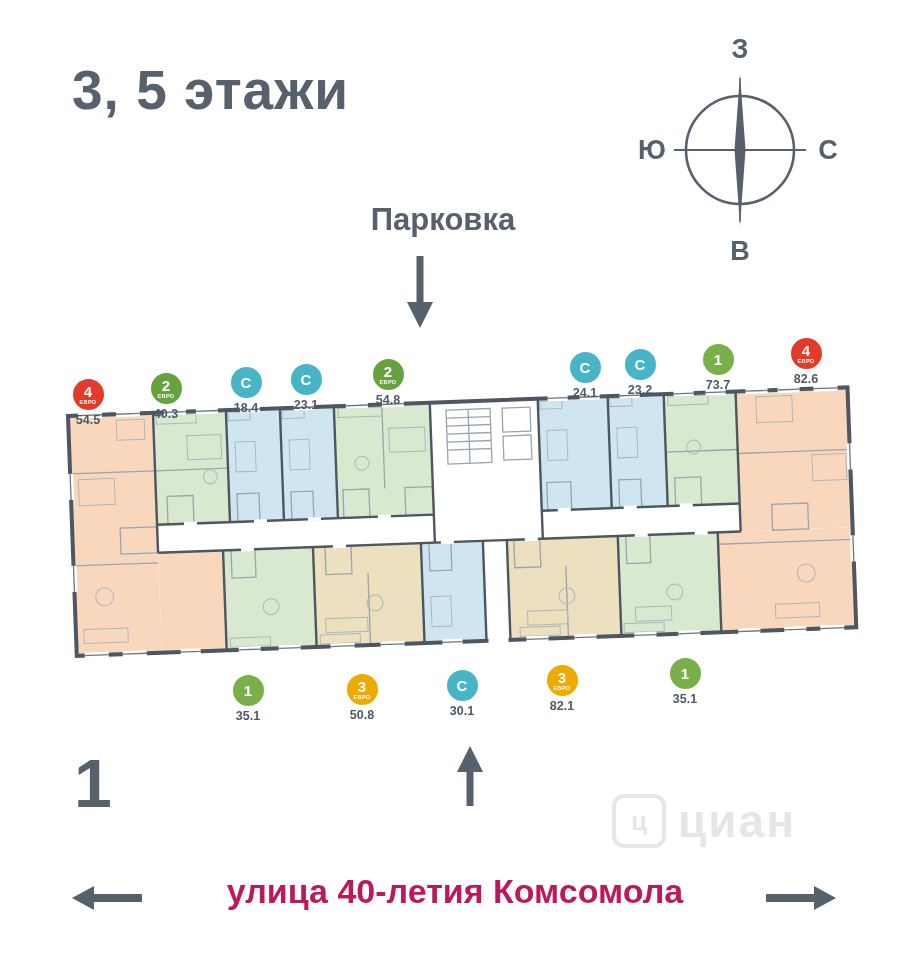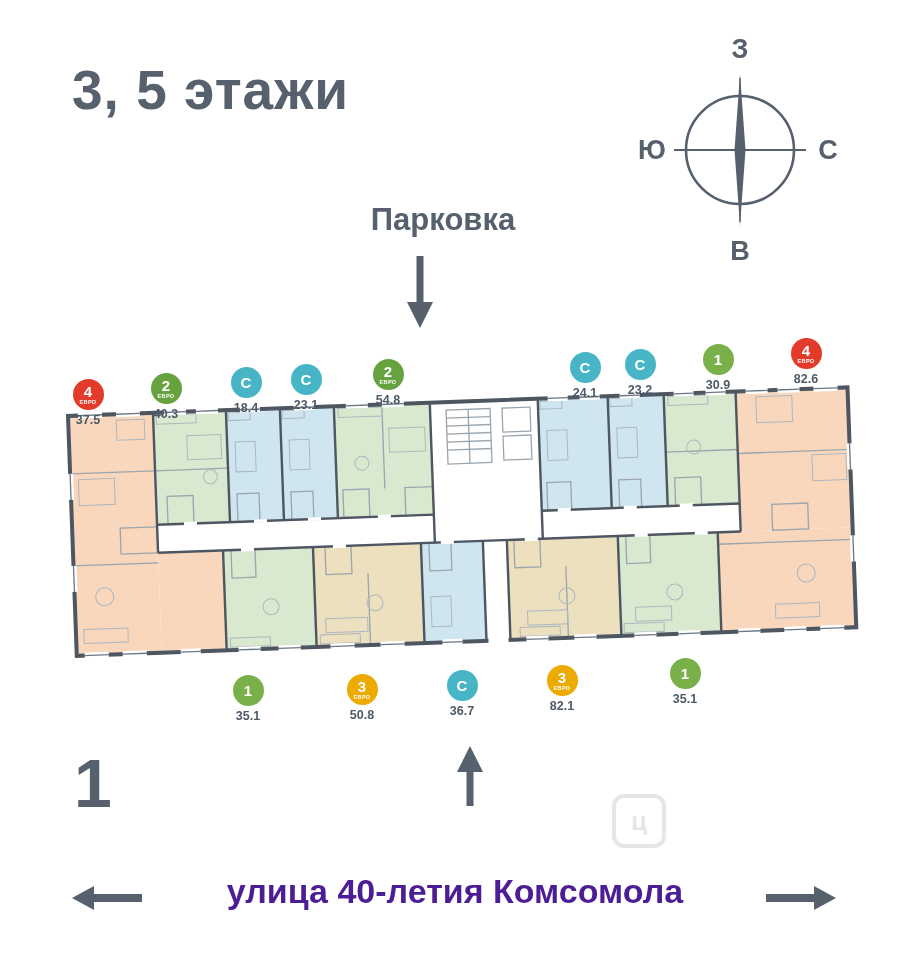--- a/index.html
+++ b/index.html
@@ -2,21 +2,21 @@
 <html><head>
 <meta charset="utf-8">
 <style>
   html,body{margin:0;padding:0;background:#ffffff;}
   body{font-family:"Liberation Sans",sans-serif;}
   .stage{position:relative;width:907px;height:960px;background:#ffffff;overflow:hidden;color:#57606d;}
 
   .floor-title{position:absolute;left:72px;top:58px;font-size:55px;font-weight:700;color:#57606d;letter-spacing:1px;}
   .parking-label{position:absolute;left:443px;top:202px;transform:translateX(-50%);font-size:31px;font-weight:700;color:#57606d;}
   .entrance-number{position:absolute;left:74px;top:744px;font-size:68px;font-weight:700;color:#57606d;}
-  .street-label{position:absolute;left:455px;top:872px;transform:translateX(-50%);font-size:34px;font-weight:700;color:#4c1d95;white-space:nowrap;}
+  .street-label{position:absolute;left:455px;top:872px;transform:translateX(-50%);font-size:34px;font-weight:700;color:#be185d;white-space:nowrap;}
 
   .badge{position:absolute;transform:translateX(-50%);display:flex;flex-direction:column;align-items:center;gap:3px;width:64px;}
   .badge-circle{width:31px;height:31px;border-radius:50%;display:flex;flex-direction:column;align-items:center;justify-content:center;color:#fff;line-height:1;}
   .badge-num{font-size:15px;font-weight:700;}
   .badge-tag{font-size:5.5px;font-weight:700;letter-spacing:.4px;margin-top:1px;}
   .badge-tag:empty{display:none;}
   .badge-area{font-size:12.5px;font-weight:700;color:#4d5a66;}
 
   .compass-text{font-size:27px;font-weight:700;fill:#57606d;font-family:"Liberation Sans",sans-serif;}
 
@@ -269,21 +269,21 @@
         </g>
       </g>
     </g>
   </svg>
 
   <div class="badge" style="left:88px;top:379px">
     <div class="badge-circle" style="background-color: rgb(226, 59, 42);">
       <span class="badge-num">4</span>
       <span class="badge-tag">ЕВРО</span>
     </div>
-    <div class="badge-area">37.5</div>
+    <div class="badge-area">54.5</div>
   </div>
   <div class="badge" style="left:166px;top:373px">
     <div class="badge-circle" style="background-color: rgb(102, 163, 63);">
       <span class="badge-num">2</span>
       <span class="badge-tag">ЕВРО</span>
     </div>
     <div class="badge-area">40.3</div>
   </div>
   <div class="badge" style="left:246px;top:367px">
     <div class="badge-circle" style="background-color: rgb(71, 181, 198);">
@@ -318,21 +318,21 @@
       <span class="badge-num">С</span>
 
     </div>
     <div class="badge-area">23.2</div>
   </div>
   <div class="badge" style="left:718px;top:344px">
     <div class="badge-circle" style="background-color: rgb(122, 176, 74);">
       <span class="badge-num">1</span>
 
     </div>
-    <div class="badge-area">30.9</div>
+    <div class="badge-area">73.7</div>
   </div>
   <div class="badge" style="left:806px;top:338px">
     <div class="badge-circle" style="background-color: rgb(226, 59, 42);">
       <span class="badge-num">4</span>
       <span class="badge-tag">ЕВРО</span>
     </div>
     <div class="badge-area">82.6</div>
   </div>
 
   <div class="badge" style="left:248px;top:675px">
@@ -347,21 +347,21 @@
       <span class="badge-num">3</span>
       <span class="badge-tag">ЕВРО</span>
     </div>
     <div class="badge-area">50.8</div>
   </div>
   <div class="badge" style="left:462px;top:670px">
     <div class="badge-circle" style="background-color: rgb(71, 181, 198);">
       <span class="badge-num">С</span>
 
     </div>
-    <div class="badge-area">36.7</div>
+    <div class="badge-area">30.1</div>
   </div>
   <div class="badge" style="left:562px;top:665px">
     <div class="badge-circle" style="background-color: rgb(237, 170, 0);">
       <span class="badge-num">3</span>
       <span class="badge-tag">ЕВРО</span>
     </div>
     <div class="badge-area">82.1</div>
   </div>
   <div class="badge" style="left:685px;top:658px">
     <div class="badge-circle" style="background-color: rgb(122, 176, 74);">
@@ -373,20 +373,21 @@
 
   <div class="entrance-number">1</div>
 
   <svg width="30" height="62" viewBox="0 0 30 62" style="position:absolute;left:455px;top:746px;">
     <polygon points="15,0 2,26 28,26" fill="#57606d"></polygon>
     <line x1="15" y1="22" x2="15" y2="60" stroke="#57606d" stroke-width="7"></line>
   </svg>
 
   <div class="watermark">
     <div class="watermark-box">ц</div>
+    <div class="watermark-text">циан</div>
   </div>
 
   <svg width="72" height="28" viewBox="0 0 72 28" style="position:absolute;left:72px;top:884px;">
     <line x1="70" y1="14" x2="18" y2="14" stroke="#57606d" stroke-width="8"></line>
     <polygon points="22,2 22,26 0,14" fill="#57606d"></polygon>
   </svg>
   <div class="street-label">улица 40-летия Комсомола</div>
   <svg width="72" height="28" viewBox="0 0 72 28" style="position:absolute;left:764px;top:884px;">
     <line x1="2" y1="14" x2="54" y2="14" stroke="#57606d" stroke-width="8"></line>
     <polygon points="50,2 50,26 72,14" fill="#57606d"></polygon>

